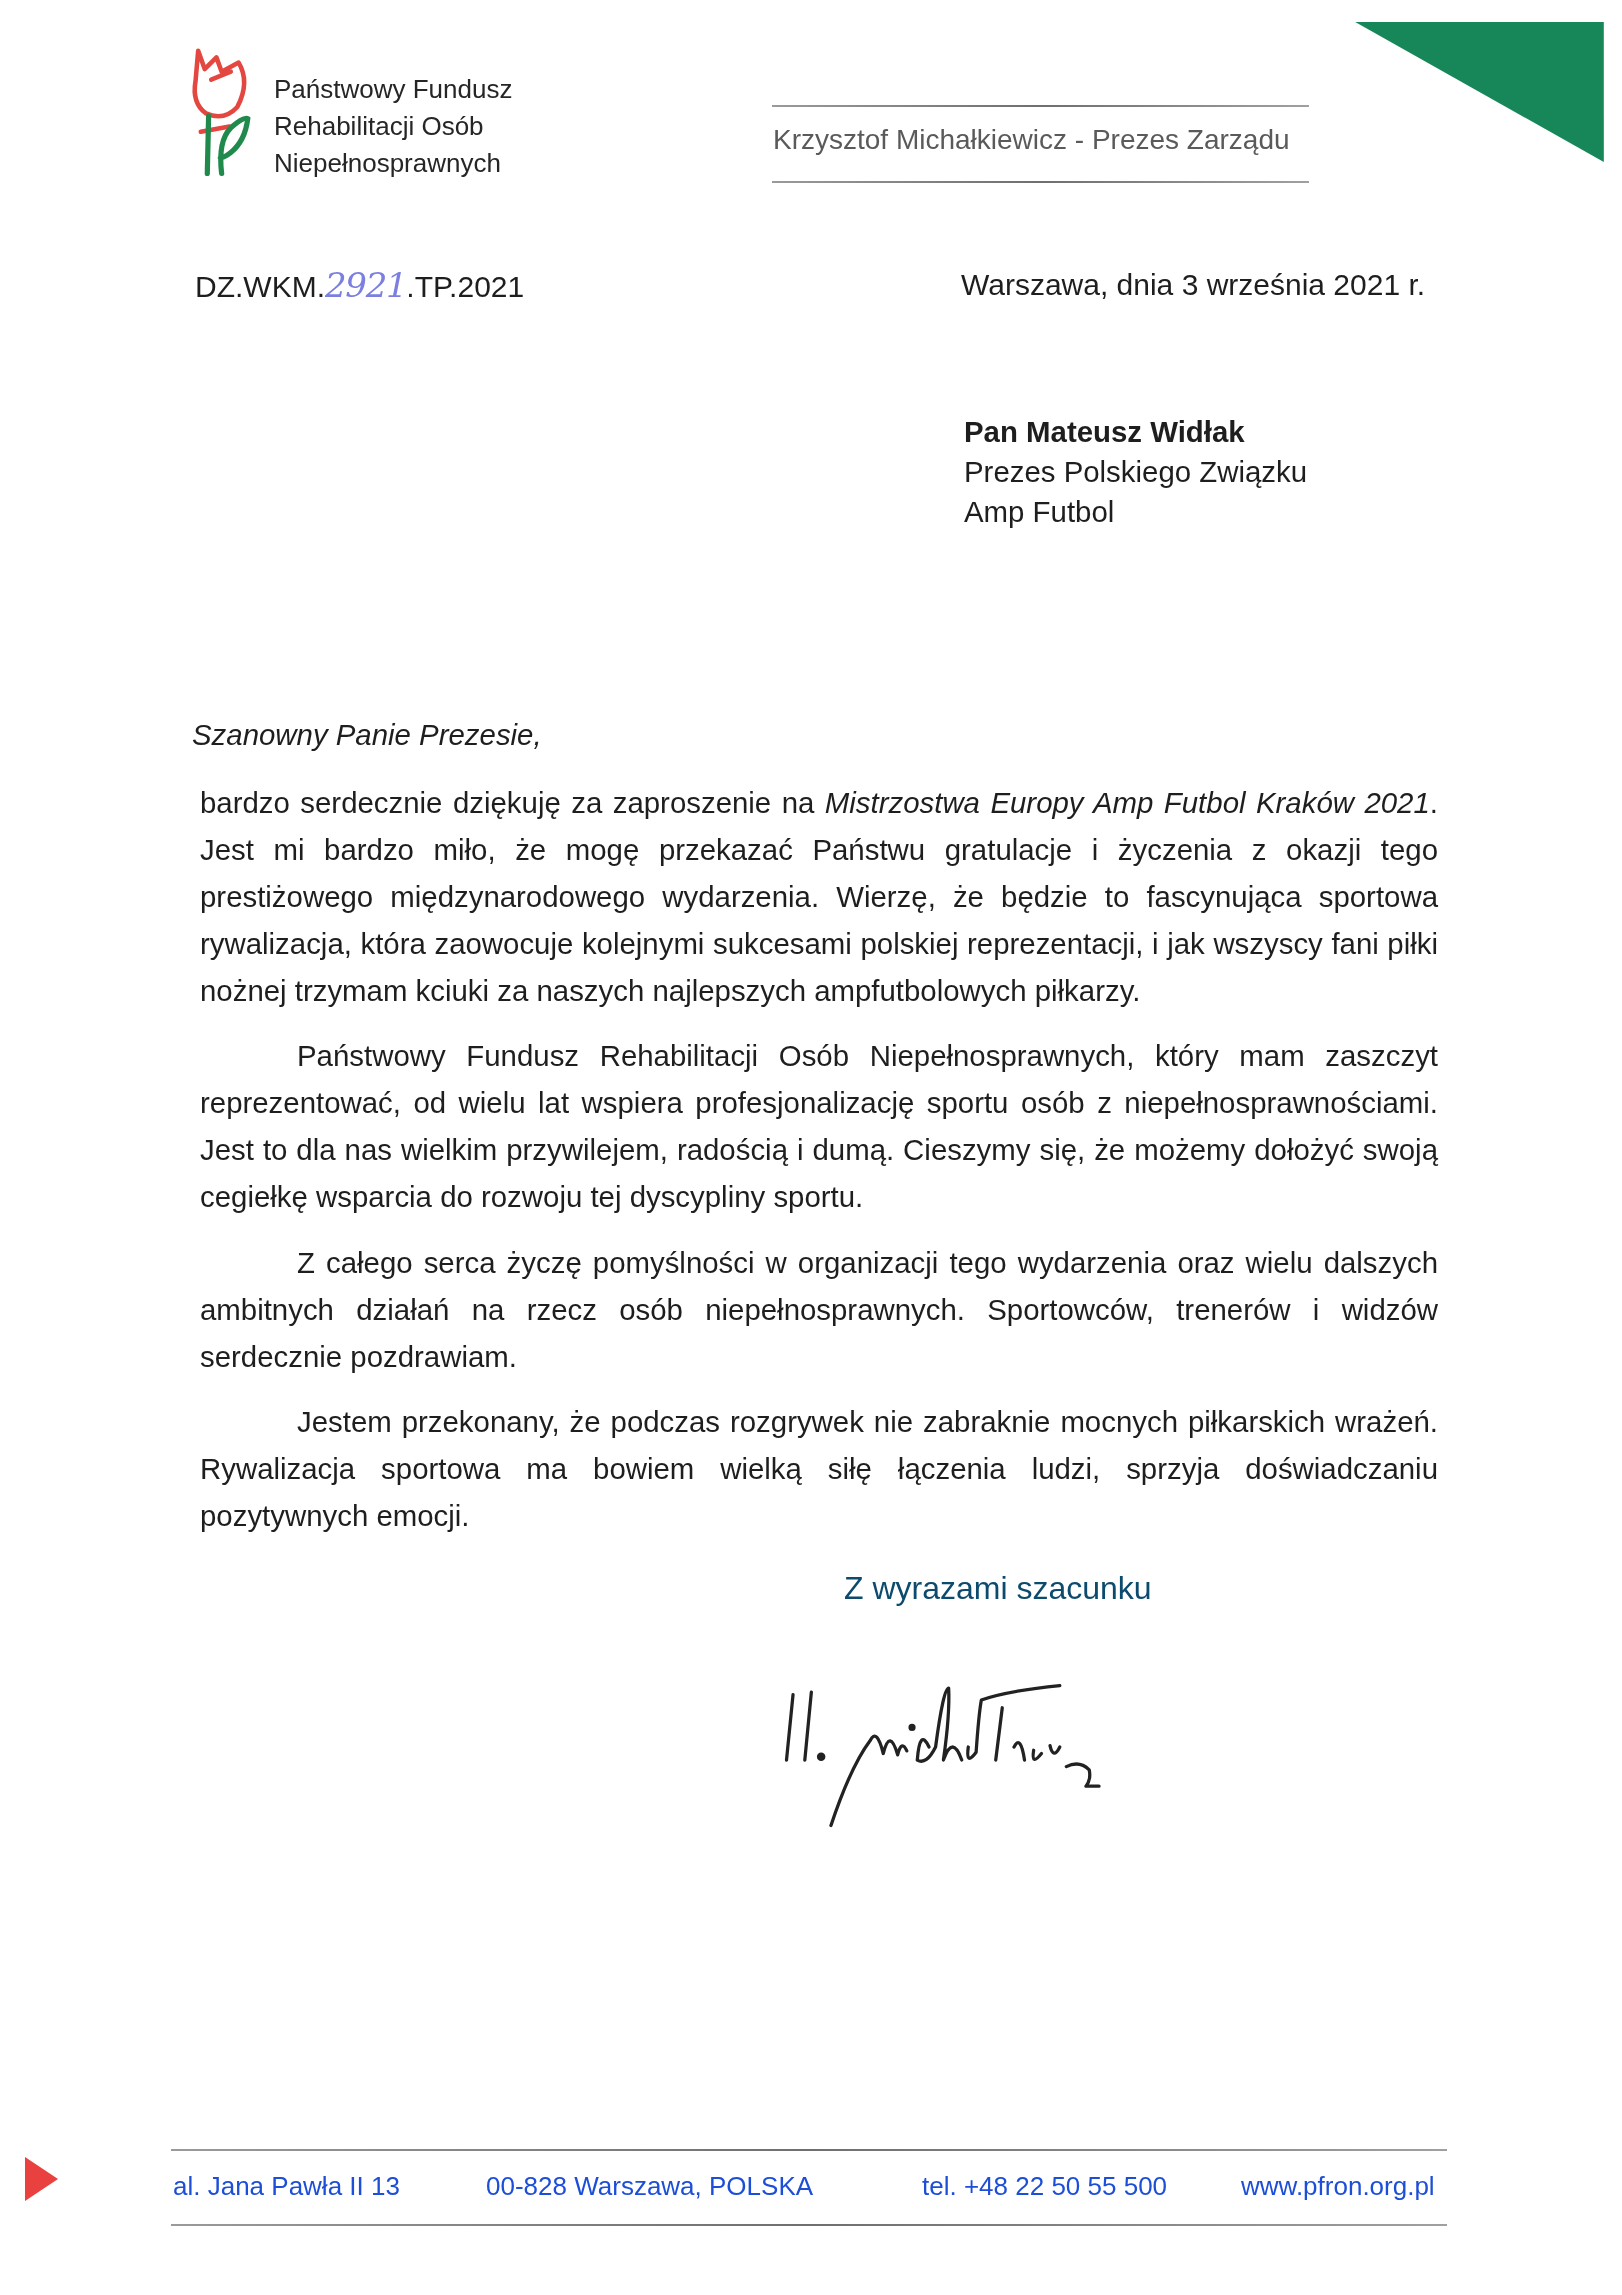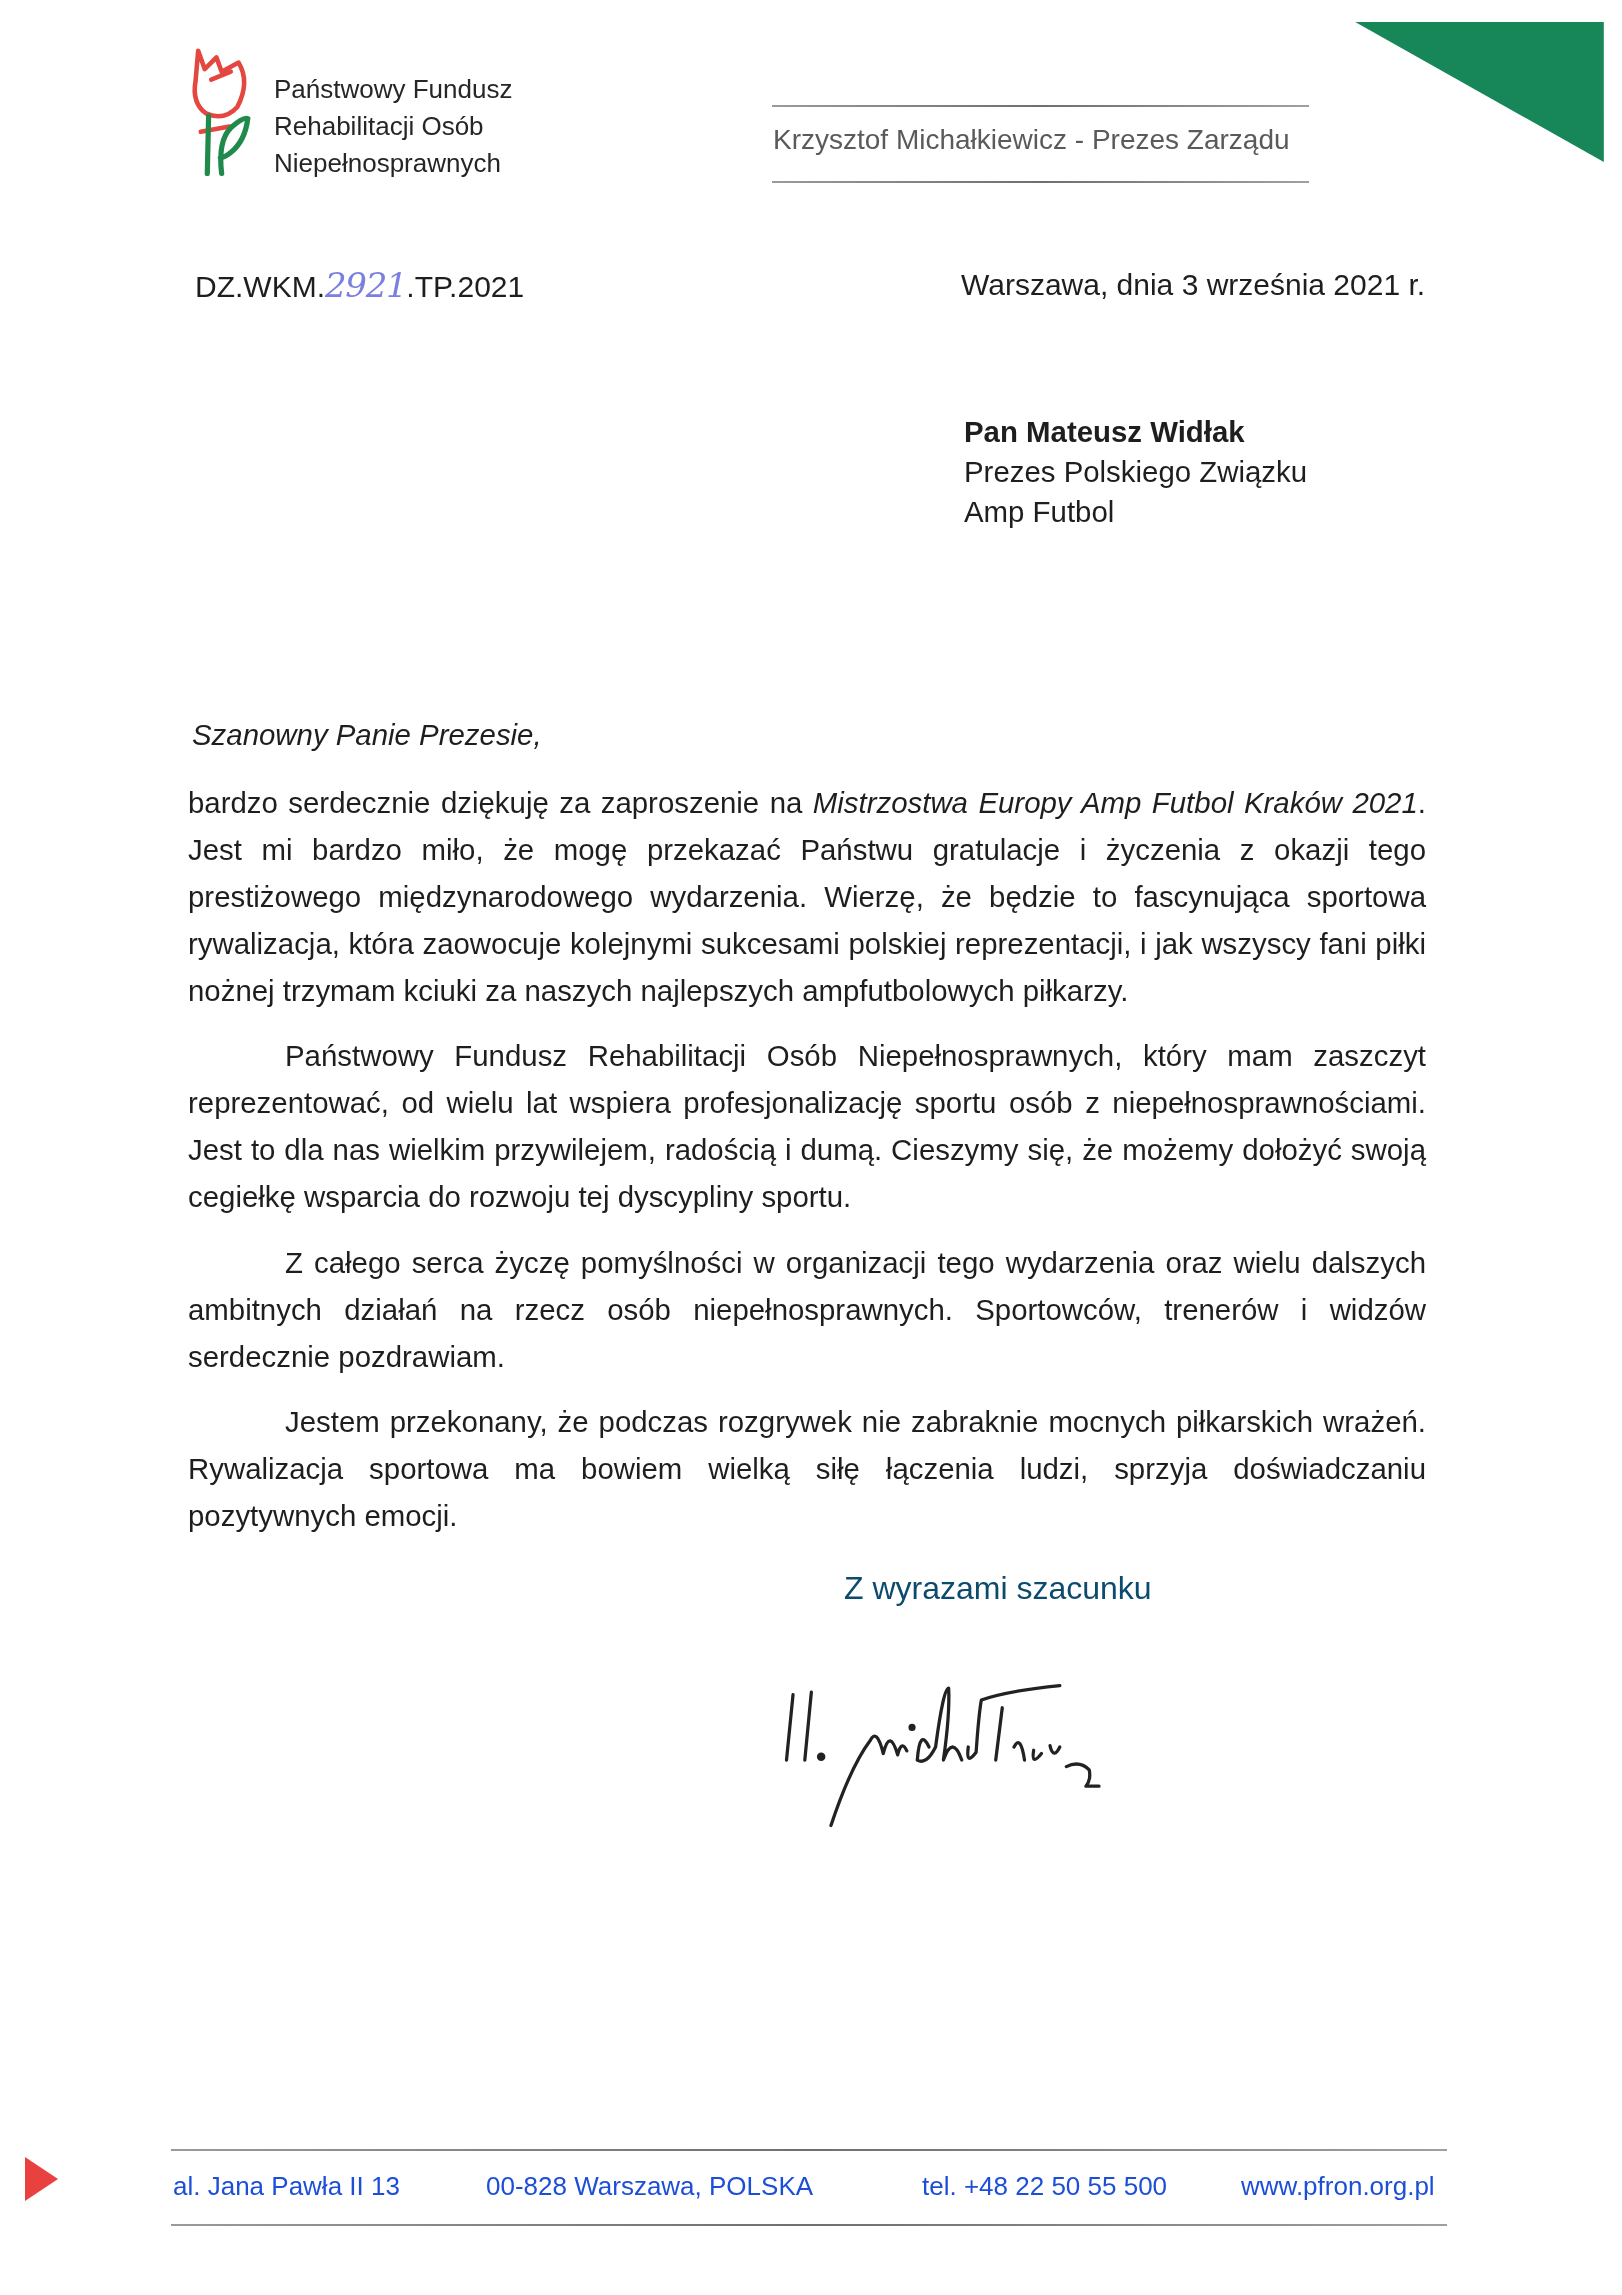--- a/index.html
+++ b/index.html
@@ -25,21 +25,21 @@
   .ref { left: 195px; top: 265px; font-size: 30px; white-space: nowrap; color: #1e1e1e; }
   .ref .hand { color: #7b7fe0; font-family: "DejaVu Serif", serif; font-style: italic; font-size: 34px; letter-spacing: -1.3px; }
   .date { left: 961px; top: 268px; font-size: 30px; white-space: nowrap; color: #1e1e1e; }
 
   
   .recipient { left: 929px; top: 412px; font-size: 29.4px; line-height: 40px; color: #1e1e1e; margin-left: 35px; }
   .recipient .name { font-weight: bold; }
 
   
   .salutation { left: 192px; top: 718px; font-size: 29.4px; font-style: italic; color: #1e1e1e; white-space: nowrap; }
-  .body { left: 188px; top: 779px; width: 1238px; font-size: 29.4px; line-height: 47px; color: #1e1e1e; }
+  .body { left: 200px; top: 779px; width: 1238px; font-size: 29.4px; line-height: 47px; color: #1e1e1e; }
   .body p { margin: 0 0 18.3px 0; text-align: justify; text-align-last: left; }
   .body p.indent { text-indent: 97px; }
   .body em { font-style: italic; }
 
   .closing { left: 844px; top: 1570px; font-size: 32px; color: #0c4a6e; white-space: nowrap; }
   .signature { left: 772px; top: 1662px; width: 471px; height: 170px; }
 
   
   .foot-rule-top { left: 171px; top: 2149px; width: 1276px; }
   .foot-rule-bottom { left: 171px; top: 2224px; width: 1276px; }

